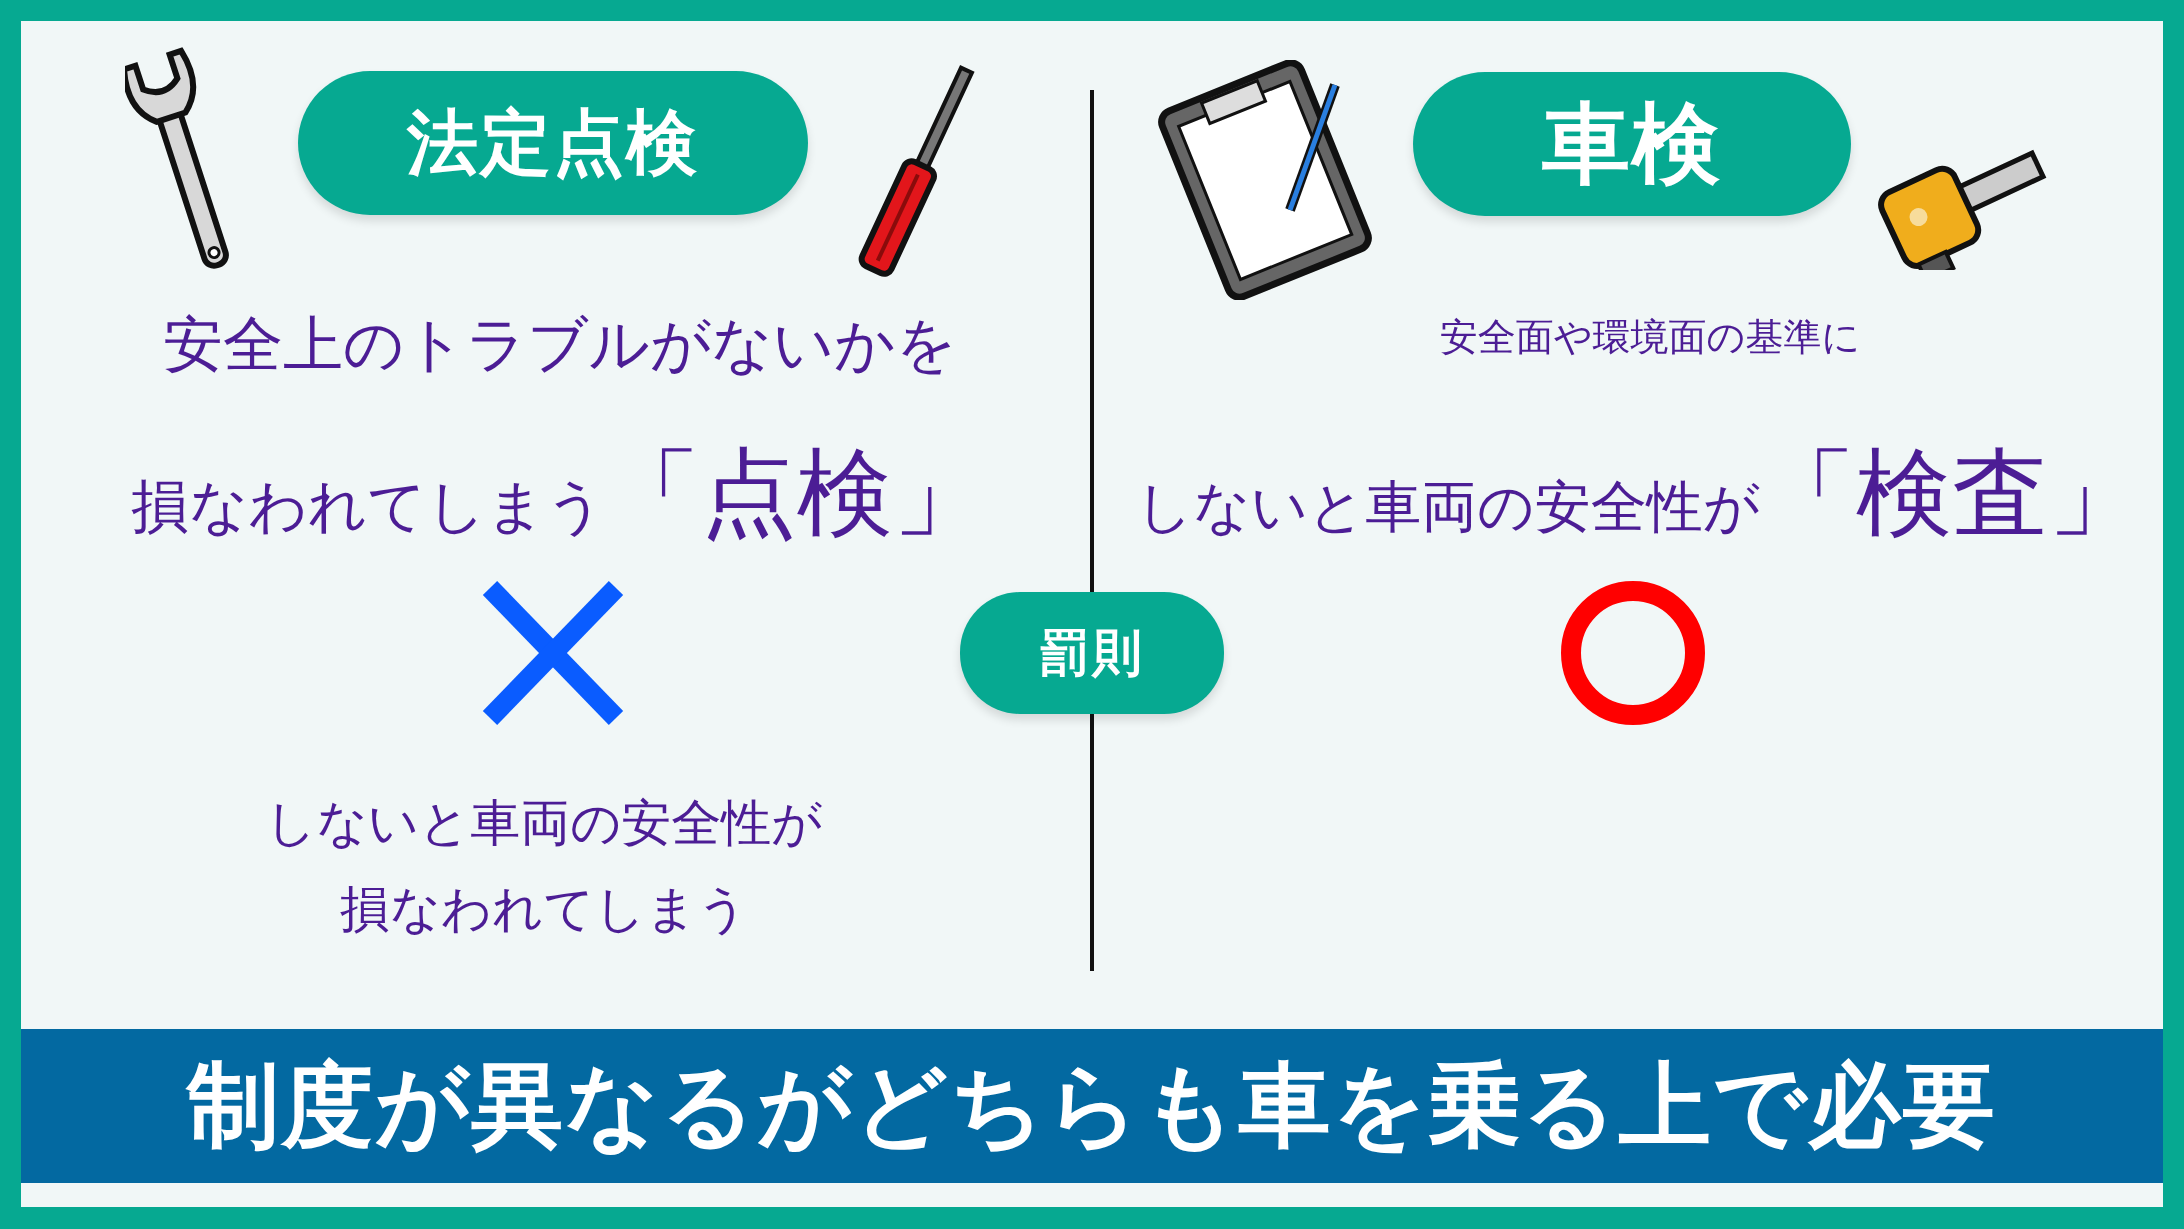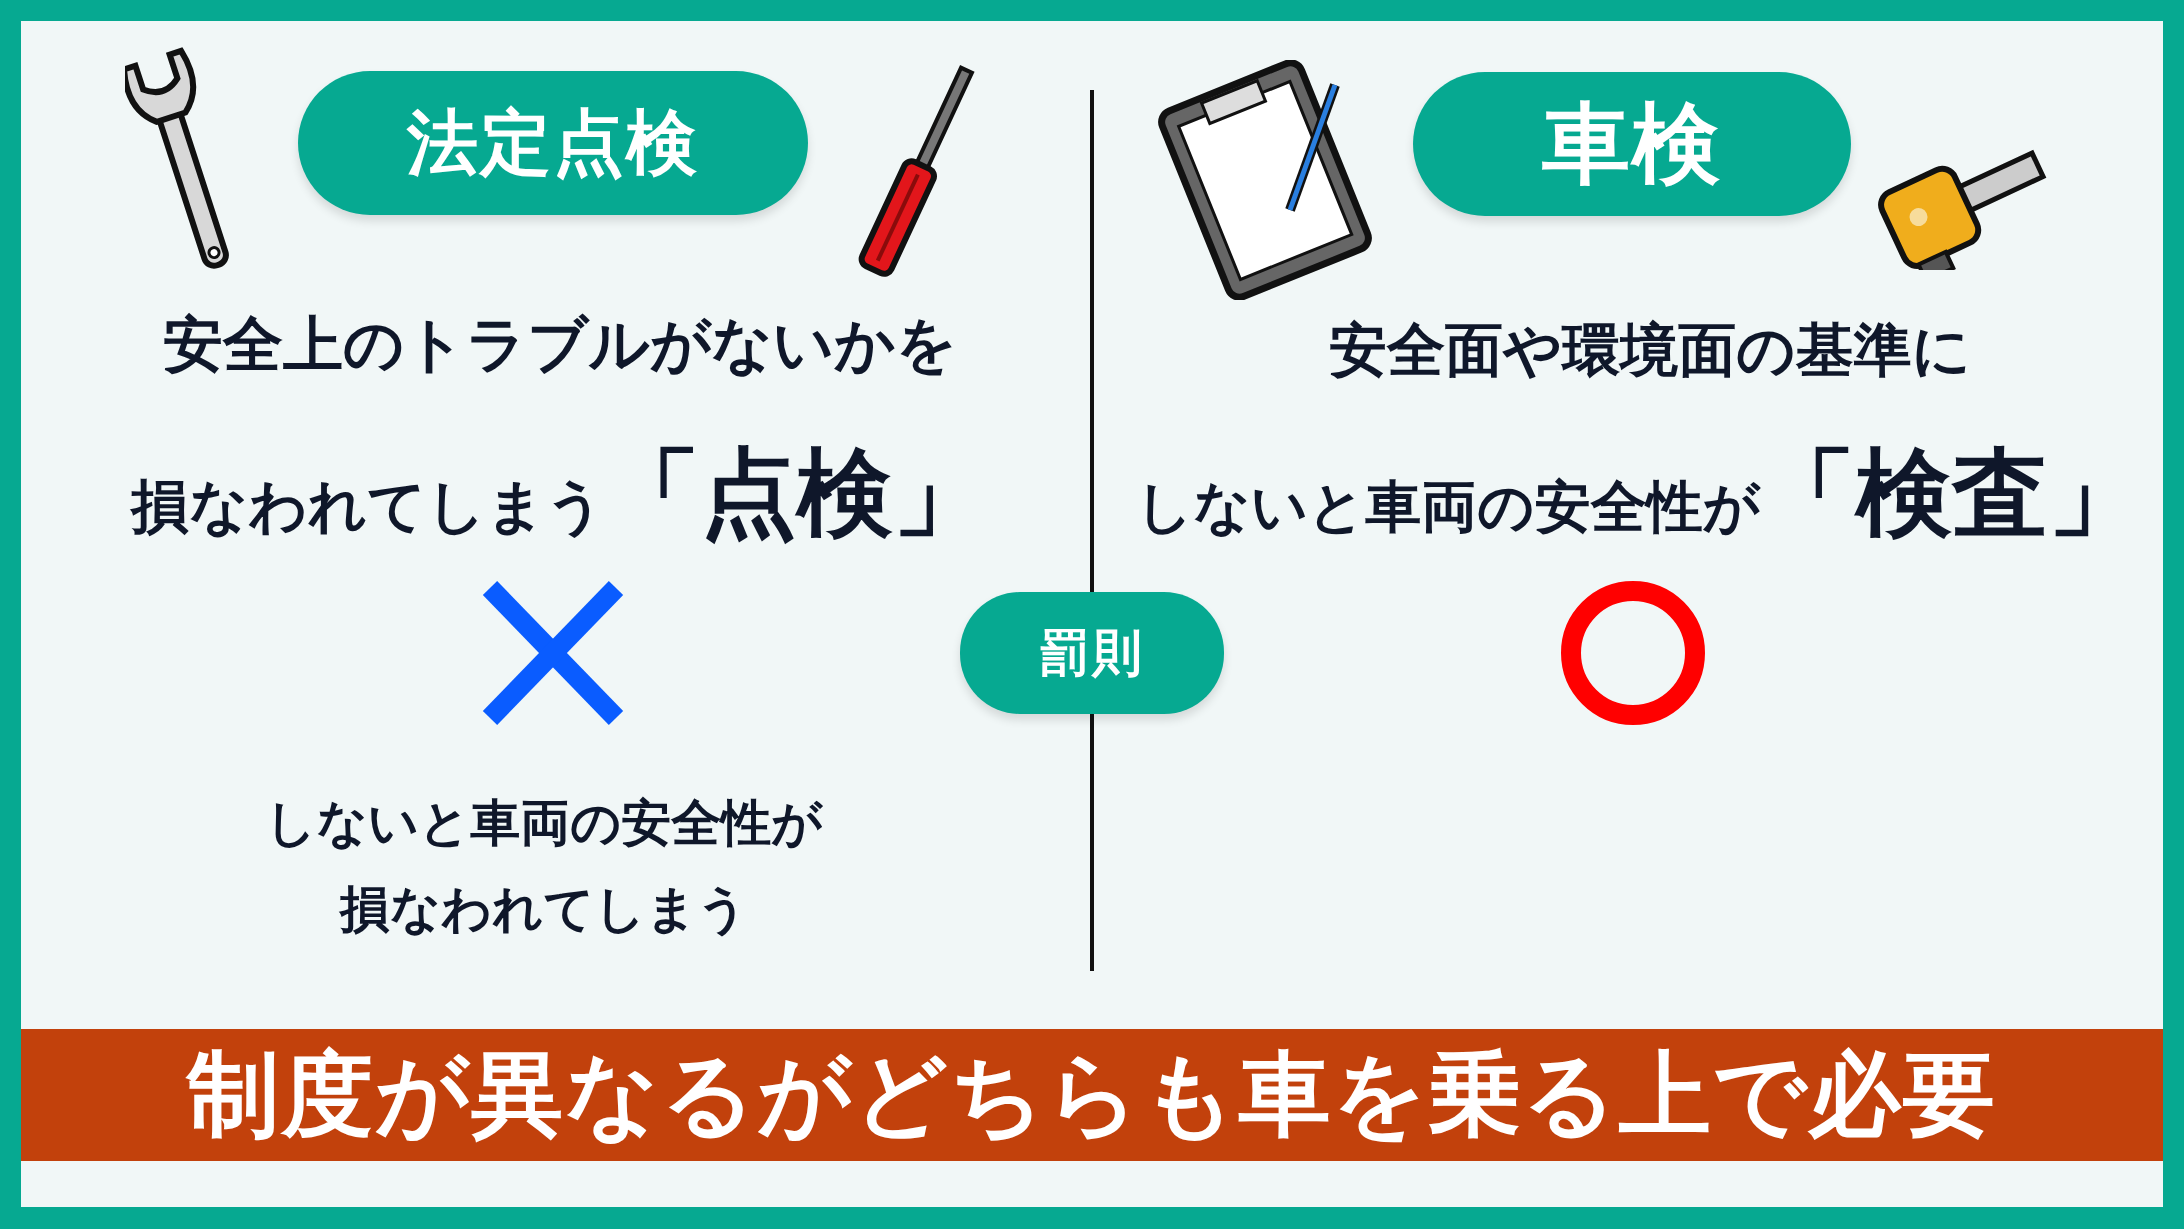--- a/index.html
+++ b/index.html
@@ -6,29 +6,29 @@
   body { width: 2184px; height: 1229px; background: #06a991; position: relative; overflow: hidden;
          font-family: "DejaVu Sans", sans-serif; }
   .panel { position: absolute; left: 21px; top: 21px; width: 2142px; height: 1186px; background: #f1f7f7; }
   .divider { position: absolute; left: 1090px; top: 90px; width: 4px; height: 881px; background: #111; }
   .pill { position: absolute; background: #06a991; color: #fff; font-weight: bold; display: flex;
           align-items: center; justify-content: center; border-radius: 80px;
           box-shadow: 0 6px 10px rgba(0,0,0,0.12); letter-spacing: 2px; }
   .pill-left { left: 298px; top: 71px; width: 510px; height: 144px; font-size: 71px; }
   .pill-right { left: 1413px; top: 72px; width: 438px; height: 144px; font-size: 88px; }
   .pill-mid { left: 960px; top: 592px; width: 264px; height: 122px; font-size: 50px; border-radius: 60px; }
-  .txt { position: absolute; color: #0f172a; font-weight: bold; text-align: center; white-space: nowrap; }
+  .txt { position: absolute; color: #4c1d95; font-weight: normal; text-align: center; white-space: nowrap; }
   .l1 { left: 60px; width: 1000px; top: 305px; font-size: 60px; }
   .l2 { left: 60px; width: 1000px; top: 430px; font-size: 58px; }
-  .r1 { left: 1150px; width: 1000px; top: 312px; font-size: 58px; }
+  .r1 { left: 1150px; width: 1000px; top: 312px; font-size: 38px; }
   .r2 { left: 1110px; width: 1060px; top: 430px; font-size: 56px; }
   .big { font-size: 96px; margin-top: 8px; }
   .l3 { left: 44px; width: 1000px; top: 780px; font-size: 50px; line-height: 86px; }
   .r3 { left: 1130px; width: 1000px; top: 780px; font-size: 62px; line-height: 86px; }
-  .band { position: absolute; left: 21px; top: 1029px; width: 2142px; height: 132px; background: #c2410c;
+  .band { position: absolute; left: 21px; top: 1029px; width: 2142px; height: 154px; background: #0369a1;
           color: #fff; font-weight: bold; font-size: 92px; display: flex; align-items: center; justify-content: center; letter-spacing: 2px; }
   .icon { position: absolute; }
 </style>
 </head>
 <body>
 
 <div class="panel"></div>
 <div class="divider"></div>
 
 <svg class="icon" style="left:125px;top:45px" width="120" height="230" viewBox="0 0 120 230">

